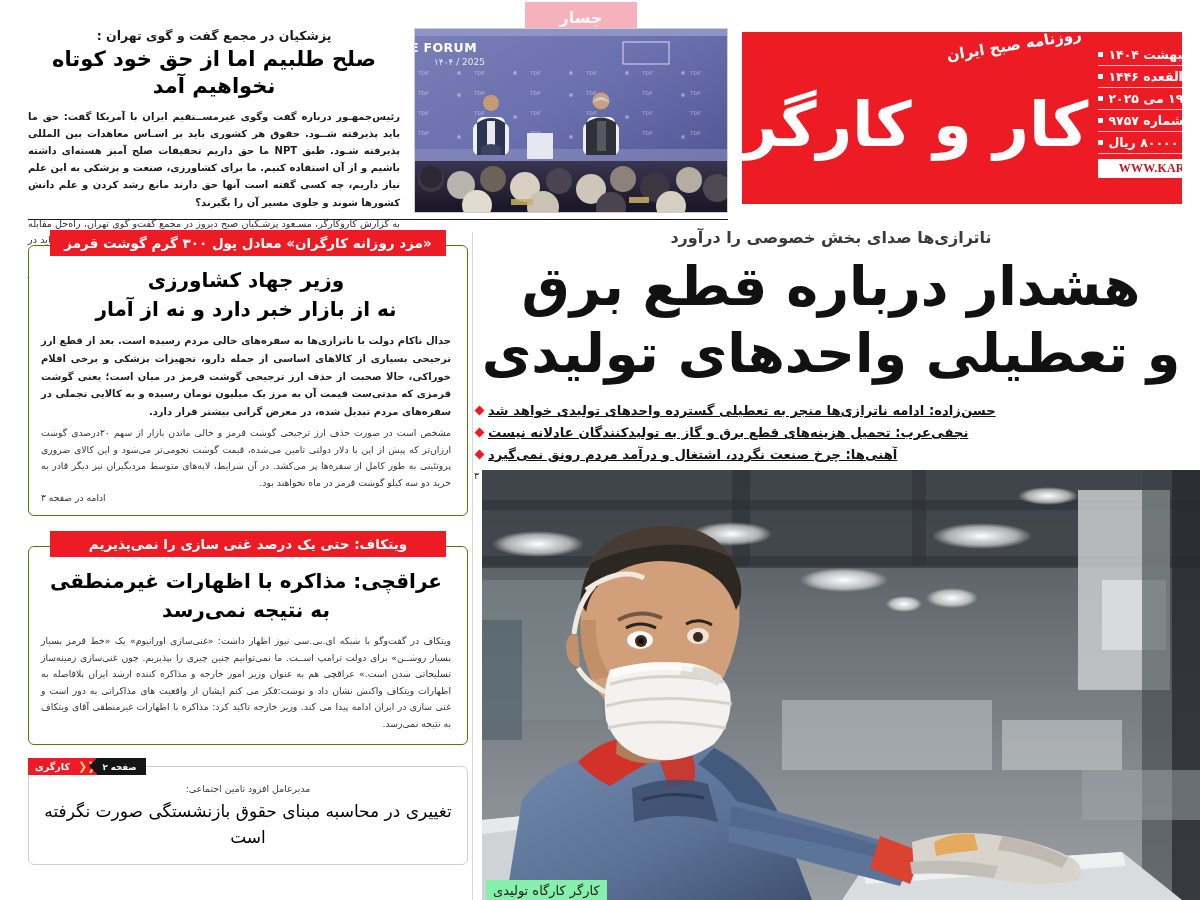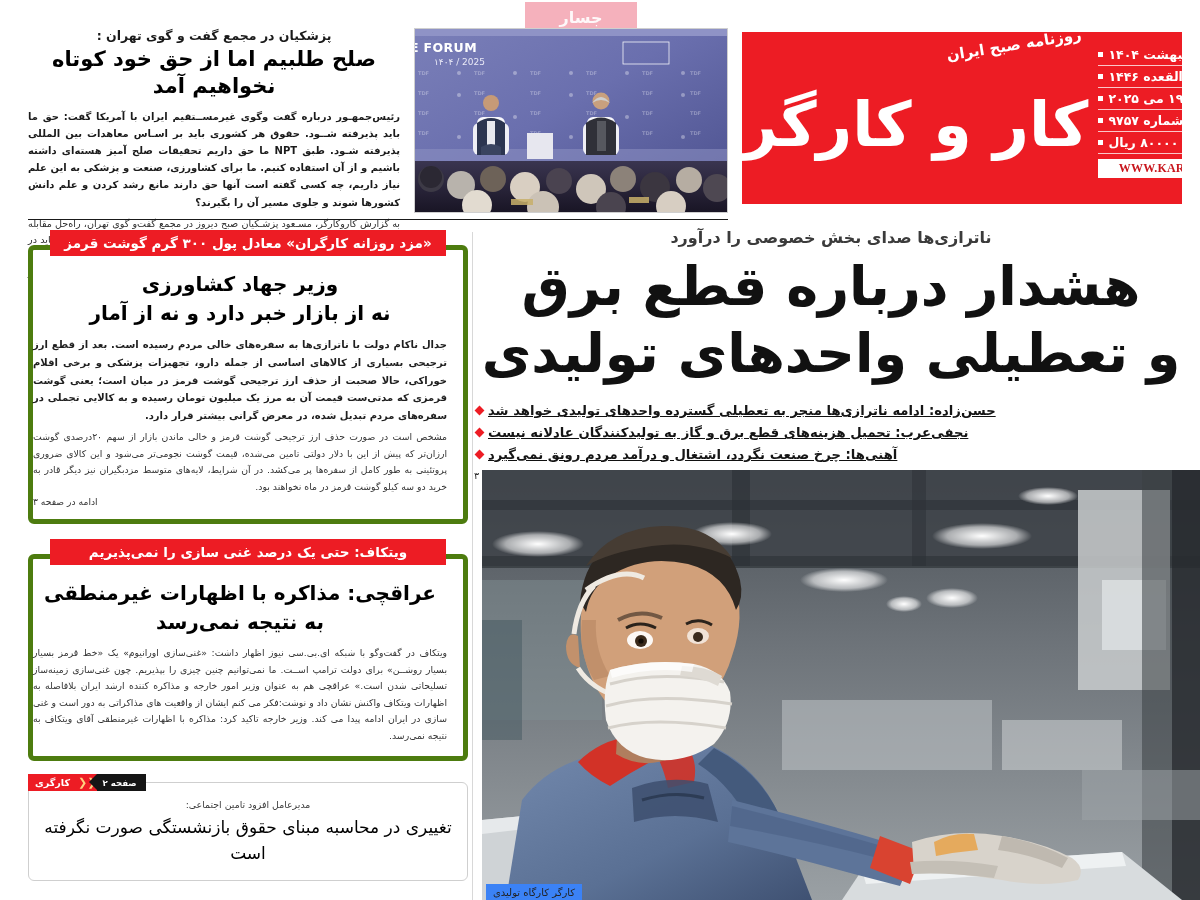--- a/index.html
+++ b/index.html
@@ -134,22 +134,22 @@
   .leftcol { position: absolute; left: 28px; top: 230px; width: 440px; }
 
   .redbar {
     background: #ED1C24; color: #fff;
     font-size: 13.5px; font-weight: bold; text-align: center;
     padding: 4px 10px; line-height: 1.35;
     position: relative; z-index: 3;
     margin: 0 22px;
   }
   .artbox {
-    border: 5px solid #4d7c0f; border-radius: 6px;
-    margin-top: -11px; padding: 20px 16px 12px 0;
+    border: 1px solid #4d7c0f; border-radius: 6px;
+    margin-top: -11px; padding: 20px 16px 12px 12px;
     background: #fff; position: relative; z-index: 1;
   }
   .art-head {
     font-size: 20px; font-weight: bold; text-align: center; line-height: 1.42;
     color: #000; margin-bottom: 9px;
   }
   .art-body {
     font-size: 10px; line-height: 1.78; text-align: justify; color: #1f1f1f;
     font-weight: bold;
   }
@@ -232,21 +232,21 @@
   }
 
   
   .mainphoto {
     position: absolute; left: 482px; top: 470px;
     width: 718px; height: 430px; overflow: hidden;
     background: #2b2f33;
   }
   .mp-caption {
     position: absolute; left: 4px; bottom: 0px;
-    background: #3b82f6; color: #222; font-size: 10px;
+    background: #86efac; color: #222; font-size: 13px;
     padding: 3px 7px 2px 7px; white-space: nowrap;
   }
 
   
   .forum-svg, .factory-svg { display:block; width:100%; height:100%; }
 </style>
 </head>
 <body>
 
 <div class="page">

